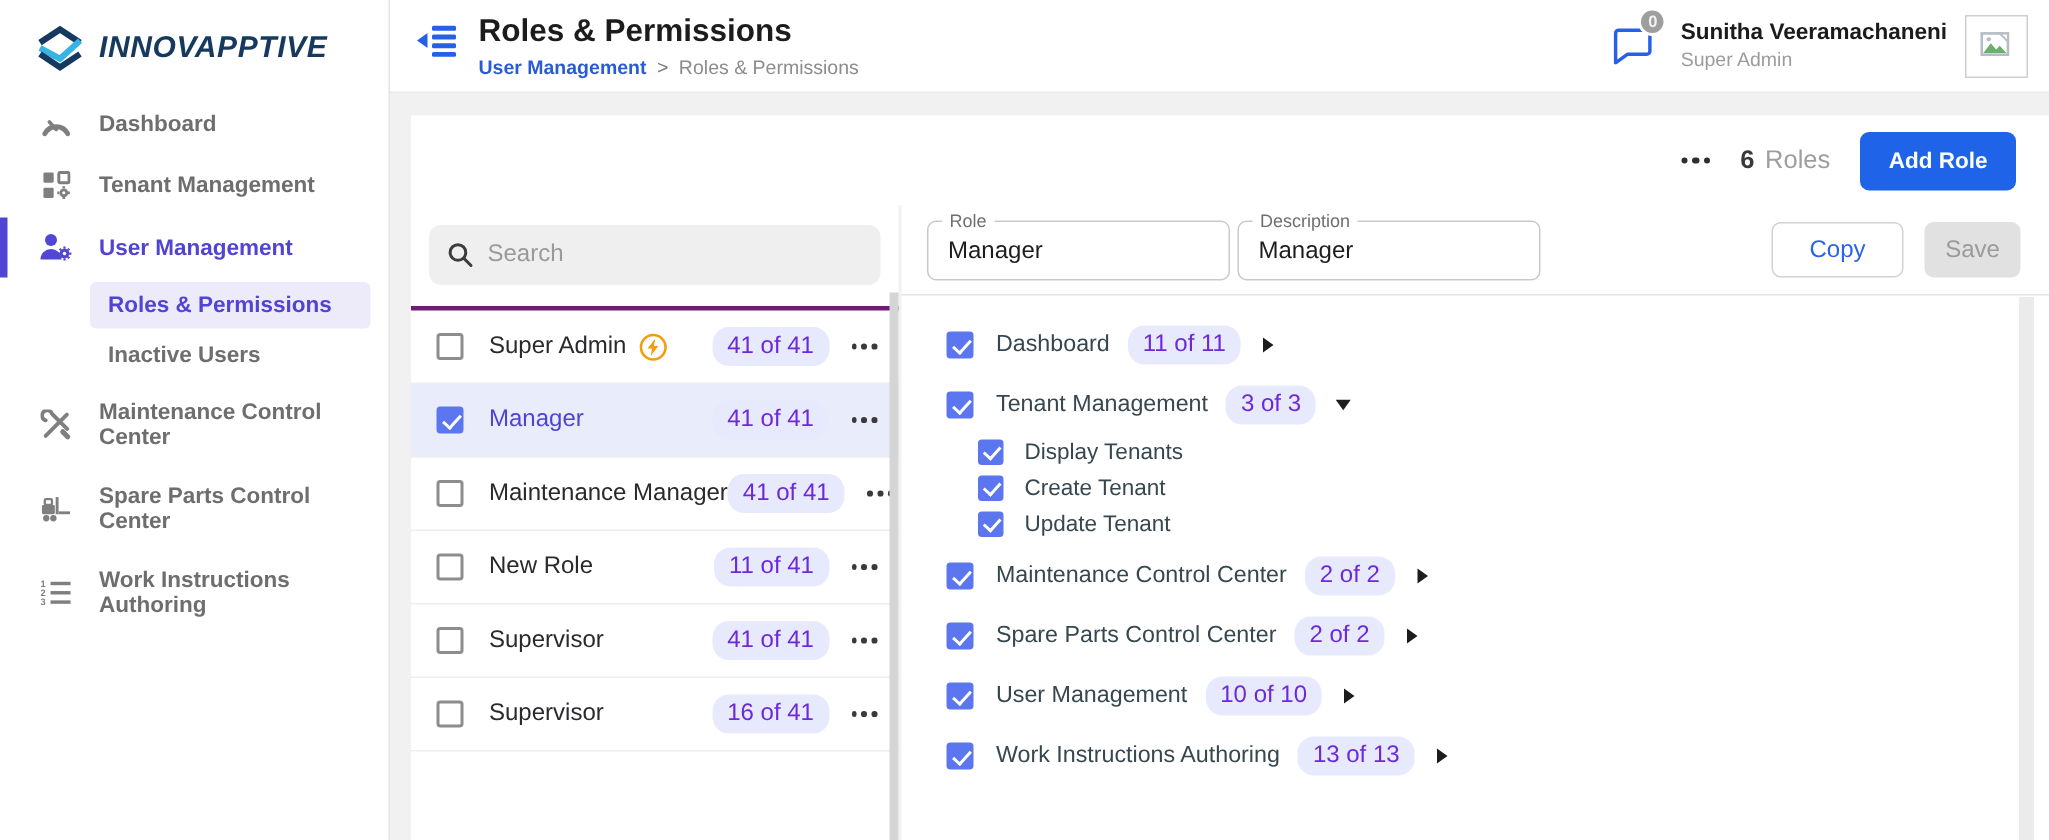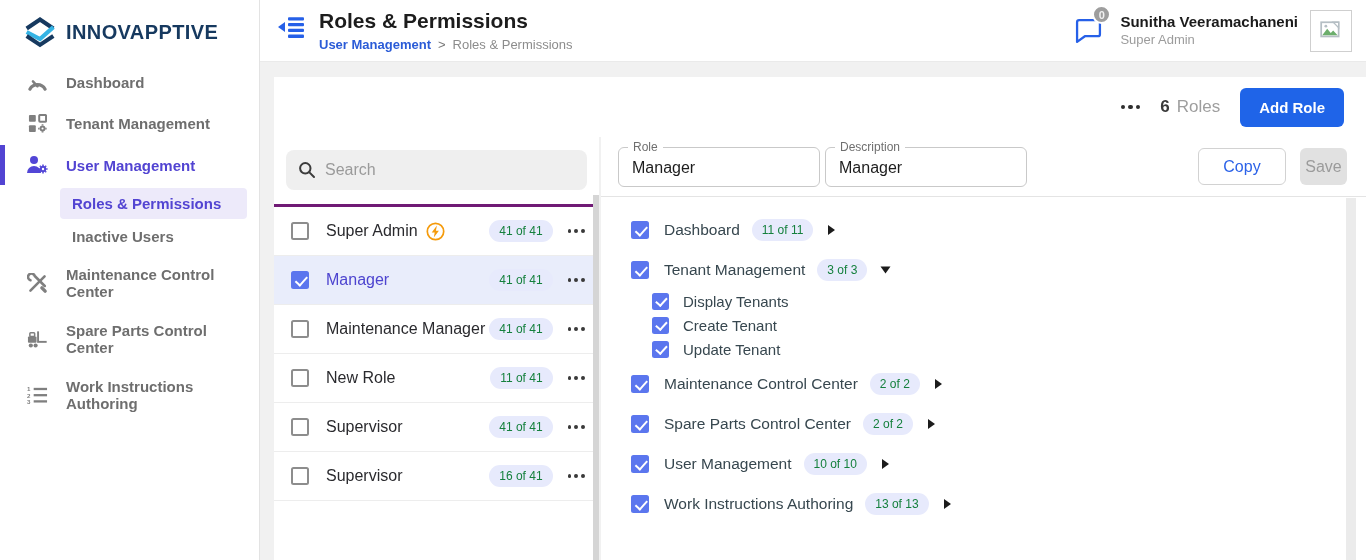--- a/index.html
+++ b/index.html
@@ -5,21 +5,21 @@
   * { margin:0; padding:0; box-sizing:border-box; }
   html,body { width:1366px; height:560px; }
   body {
     position:relative; overflow:hidden;
     background:#f1f1f1;
     font-family:"Liberation Sans", sans-serif;
     color:#222;
   }
   
   .sidebar { position:absolute; left:0; top:0; width:260px; height:560px; background:#fff; border-right:1px solid #e3e3e3; z-index:3; }
-  .logo-row { display:flex; align-items:center; gap:10px; padding:16px 0 0 24px; }
+  .logo-row { display:flex; align-items:center; gap:10px; padding:16px 0 0 24px;font-style:italic; }
   .logo-text { font-size:20px; font-weight:bold; color:#16395f; letter-spacing:.4px; }
   .nav { margin-top:14px; }
   .nav-item { position:relative; display:flex; align-items:center; gap:17px; padding:11px 8px 11px 25px; font-size:15px; font-weight:bold; color:#6e6e6e; cursor:pointer; }
   .nav-item .nav-ic { width:24px; display:flex; justify-content:center; flex:none; }
   .nav-item.active { color:#5244d2; }
   .nav-item.active::before { content:''; position:absolute; left:0; top:1px; bottom:1px; width:5px; background:#5244d2; }
   .sub-list { margin:1px 0 3px 0; }
   .sub-item { margin:2px 12px 2px 60px; padding:7px 12px; border-radius:4px; font-size:15px; font-weight:bold; color:#6e6e6e; cursor:pointer; }
   .sub-item.active { background:#edeafa; color:#5244d2; }
   
@@ -48,37 +48,37 @@
   .roles-panel { position:absolute; left:274px; top:137px; width:325px; bottom:0; background:#fff; }
   .search-wrap { padding:13px 12px 14px 12px; border-bottom:3px solid #701a75; }
   .search-box { height:40px; background:#efefef; border-radius:8px; display:flex; align-items:center; padding:0 12px; gap:9px; }
   .search-box input { flex:1; border:0; outline:0; background:transparent; font-family:inherit; font-size:16px; color:#333; }
   .search-box input::placeholder { color:#9a9a9a; }
   .role-row { height:49px; display:flex; align-items:center; padding:0 12px 0 17px; border-bottom:1px solid #ededed; cursor:pointer; }
   .role-row.selected { background:#e9edfb; }
   .role-name { margin-left:17px; font-size:16px; color:#2a2a2e; white-space:nowrap; }
   .role-row.selected .role-name { color:#4d44cf; }
   .flash-ic { margin-left:8px; display:flex; }
-  .pill { margin-left:auto; background:#e7eafc; border-radius:11px; padding:4px 10px; font-size:12px; color:#15803d; white-space:nowrap; flex:none; }
+  .pill { margin-left:auto; background:#e7eafc; border-radius:11px; padding:4px 10px; font-size:16px; color:#6d28d9; white-space:nowrap; flex:none; }
   .row-dots { margin-left:13px; padding:4px 2px; }
   .row-dots i { width:3.8px; height:3.8px; background:#3a3a3a; }
   .list-scrollbar { position:absolute; right:0; top:58px; bottom:0; width:6px; background:#d5d5d5; cursor:pointer; }
   
   .cb { width:18px; height:18px; border:2px solid #8d8d8d; border-radius:2.5px; background:#fff; position:relative; flex:none; cursor:pointer; }
   .cb.checked { background:#5b76ee; border-color:#5b76ee; }
   .cb.checked::after { content:''; position:absolute; left:4.5px; top:0.5px; width:5px; height:9.5px; border:solid #fff; border-width:0 2.4px 2.4px 0; transform:rotate(42deg); }
   
   .detail-panel { position:absolute; left:601px; top:137px; right:0; bottom:0; background:#fff; }
   .fields-row { height:60px; display:flex; align-items:center; padding:0 19px 0 17px; border-bottom:1px solid #e4e4e4; }
   .mat-field { position:relative; width:202px; height:40px; border:1px solid #c9c9c9; border-radius:6px; background:#fff; }
   .mat-field + .mat-field { margin-left:5px; }
   .mat-field label { position:absolute; top:-8px; left:9px; background:#fff; padding:0 5px; font-size:12px; color:#6f6f6f; }
   .mat-field input { width:100%; height:100%; border:0; outline:0; background:transparent; padding:2px 13px 0 13px; font-family:inherit; font-size:16px; color:#1d1d1d; }
   .copy-btn { margin-left:auto; width:88px; height:37px; border:1px solid #d2d2d2; border-radius:6px; background:#fff; color:#2b62e8; font-family:inherit; font-size:16px; cursor:pointer; }
-  .save-btn { margin-left:14px; width:47px; height:37px; border:0; border-radius:6px; background:#e1e1e1; color:#9b9b9b; font-family:inherit; font-size:16px; cursor:default; }
+  .save-btn { margin-left:14px; width:64px; height:37px; border:0; border-radius:6px; background:#e1e1e1; color:#9b9b9b; font-family:inherit; font-size:16px; cursor:default; }
   .tree { padding:20px 0 0 30px; }
   .perm-row { display:flex; align-items:center; height:26px; margin-bottom:14px; }
   .perm-label { margin-left:15px; font-size:15.5px; color:#37474f; white-space:nowrap; }
   .tree .pill { margin-left:12px; }
   .caret { margin-left:15px; width:0; height:0; border-left:7px solid #1c1c1c; border-top:5px solid transparent; border-bottom:5px solid transparent; cursor:pointer; }
   .perm-row.expanded .caret { transform:rotate(90deg); }
   .children { margin:-8px 0 10px 21px; }
   .child-row { display:flex; align-items:center; height:24px; }
   .child-row .cb { width:17px; height:17px; }
   .child-row .cb.checked::after { left:4px; top:0.5px; width:4.5px; height:9px; }

